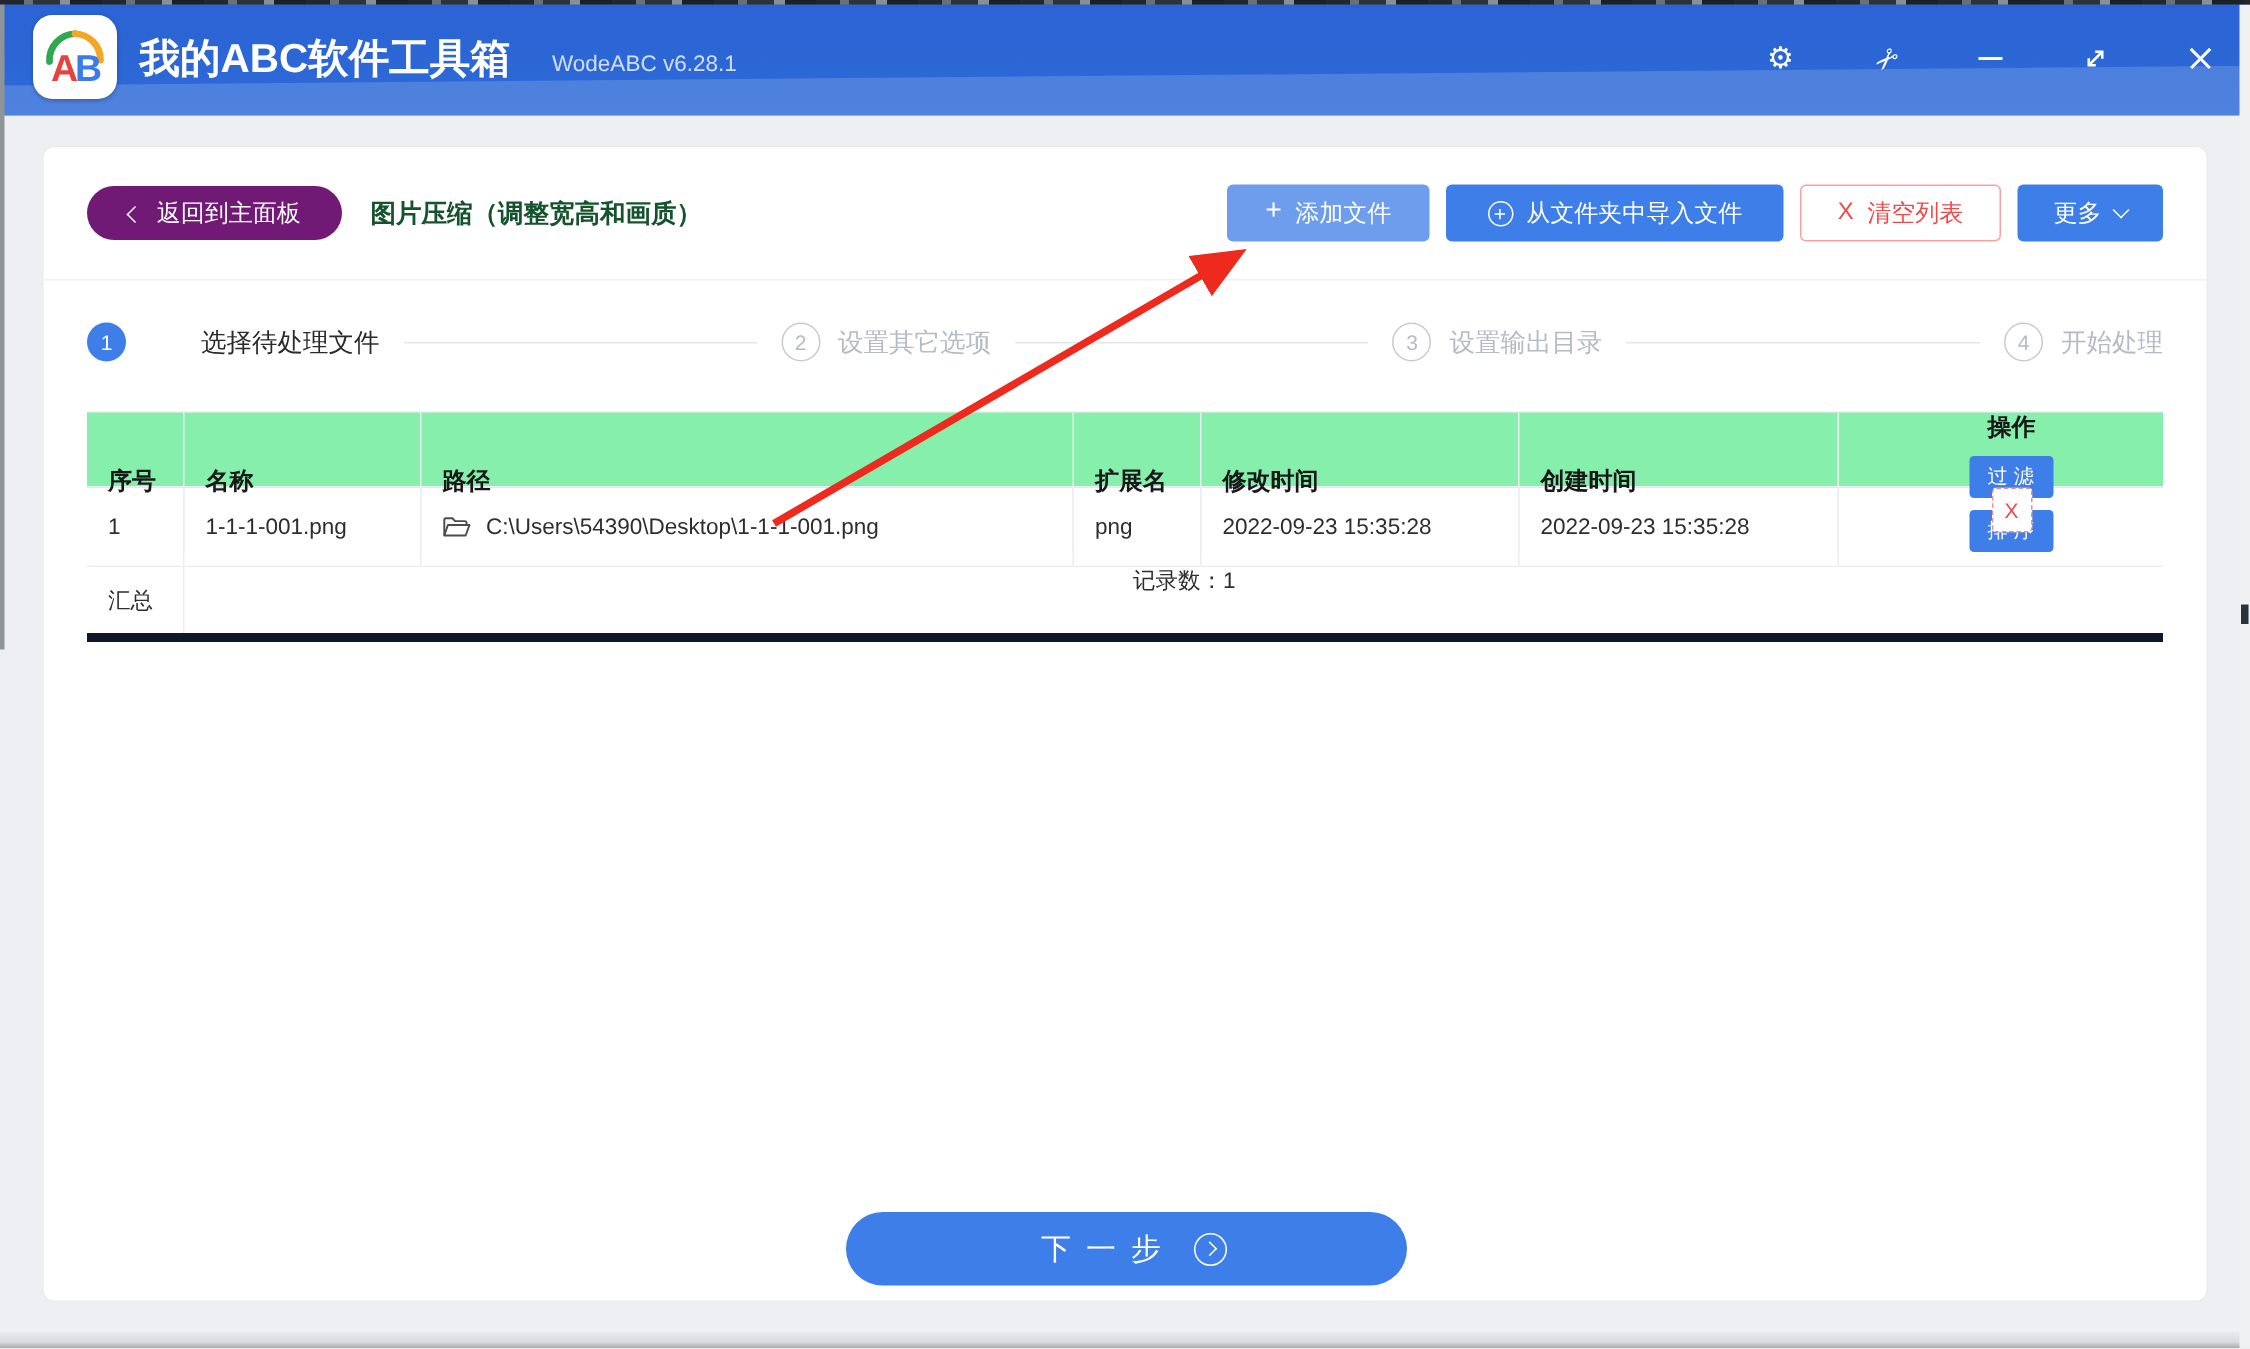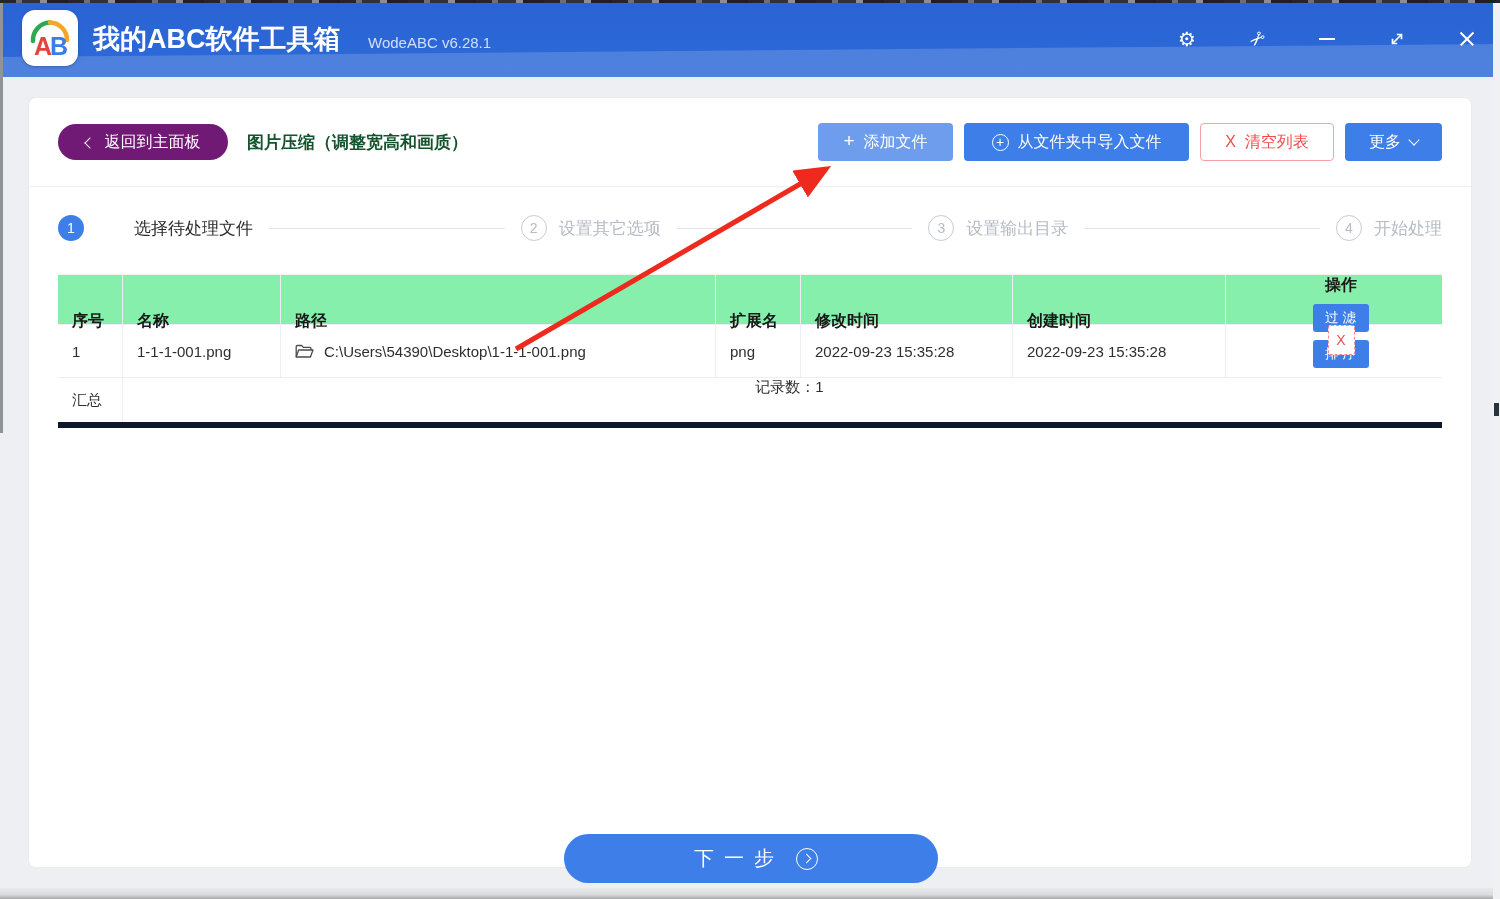--- a/index.html
+++ b/index.html
@@ -91,21 +91,21 @@
   .t-foot .span-cell { grid-column:2 / -1; border-right:none; }
   .mini-btn { height:28px; padding:0 9px; background:#3d7ee8; color:#fff; border:none; border-radius:3px;
     font-size:13.5px; letter-spacing:4px; text-indent:3px; cursor:pointer; font-family:inherit; }
   .ops-head { gap:8px; }
   .del-btn { width:27px; height:30px; background:#fff; border:1px dashed #f08c8c; border-radius:3px;
     color:#f04b4b; font-size:14px; display:flex; align-items:center; justify-content:center; cursor:pointer;
     font-family:inherit; }
   .folder-icon { flex:0 0 auto; display:flex; }
 
   
-  .next-btn { position:absolute; left:535px; top:736px; width:374px; height:49px; background:#3d7ee8;
+  .next-btn { position:absolute; left:535px; top:710px; width:374px; height:49px; background:#3d7ee8;
     border:none; border-radius:25px; color:#fff; font-size:20px; display:flex; align-items:center;
     justify-content:center; gap:12px; cursor:pointer; font-family:Liberation Sans, sans-serif; }
   .next-label { letter-spacing:10px; text-indent:10px; }
   .next-circ { width:22px; height:22px; border:1.7px solid #fff; border-radius:50%; position:relative; flex:0 0 auto; }
   .next-circ::after { content:""; position:absolute; left:6px; top:6.2px; width:6px; height:6px;
     border-right:1.7px solid #fff; border-top:1.7px solid #fff; transform:rotate(45deg); }
 
   
   .arrow-overlay { position:absolute; left:0; top:0; width:1500px; height:899px; z-index:100; pointer-events:none; }
 </style>

